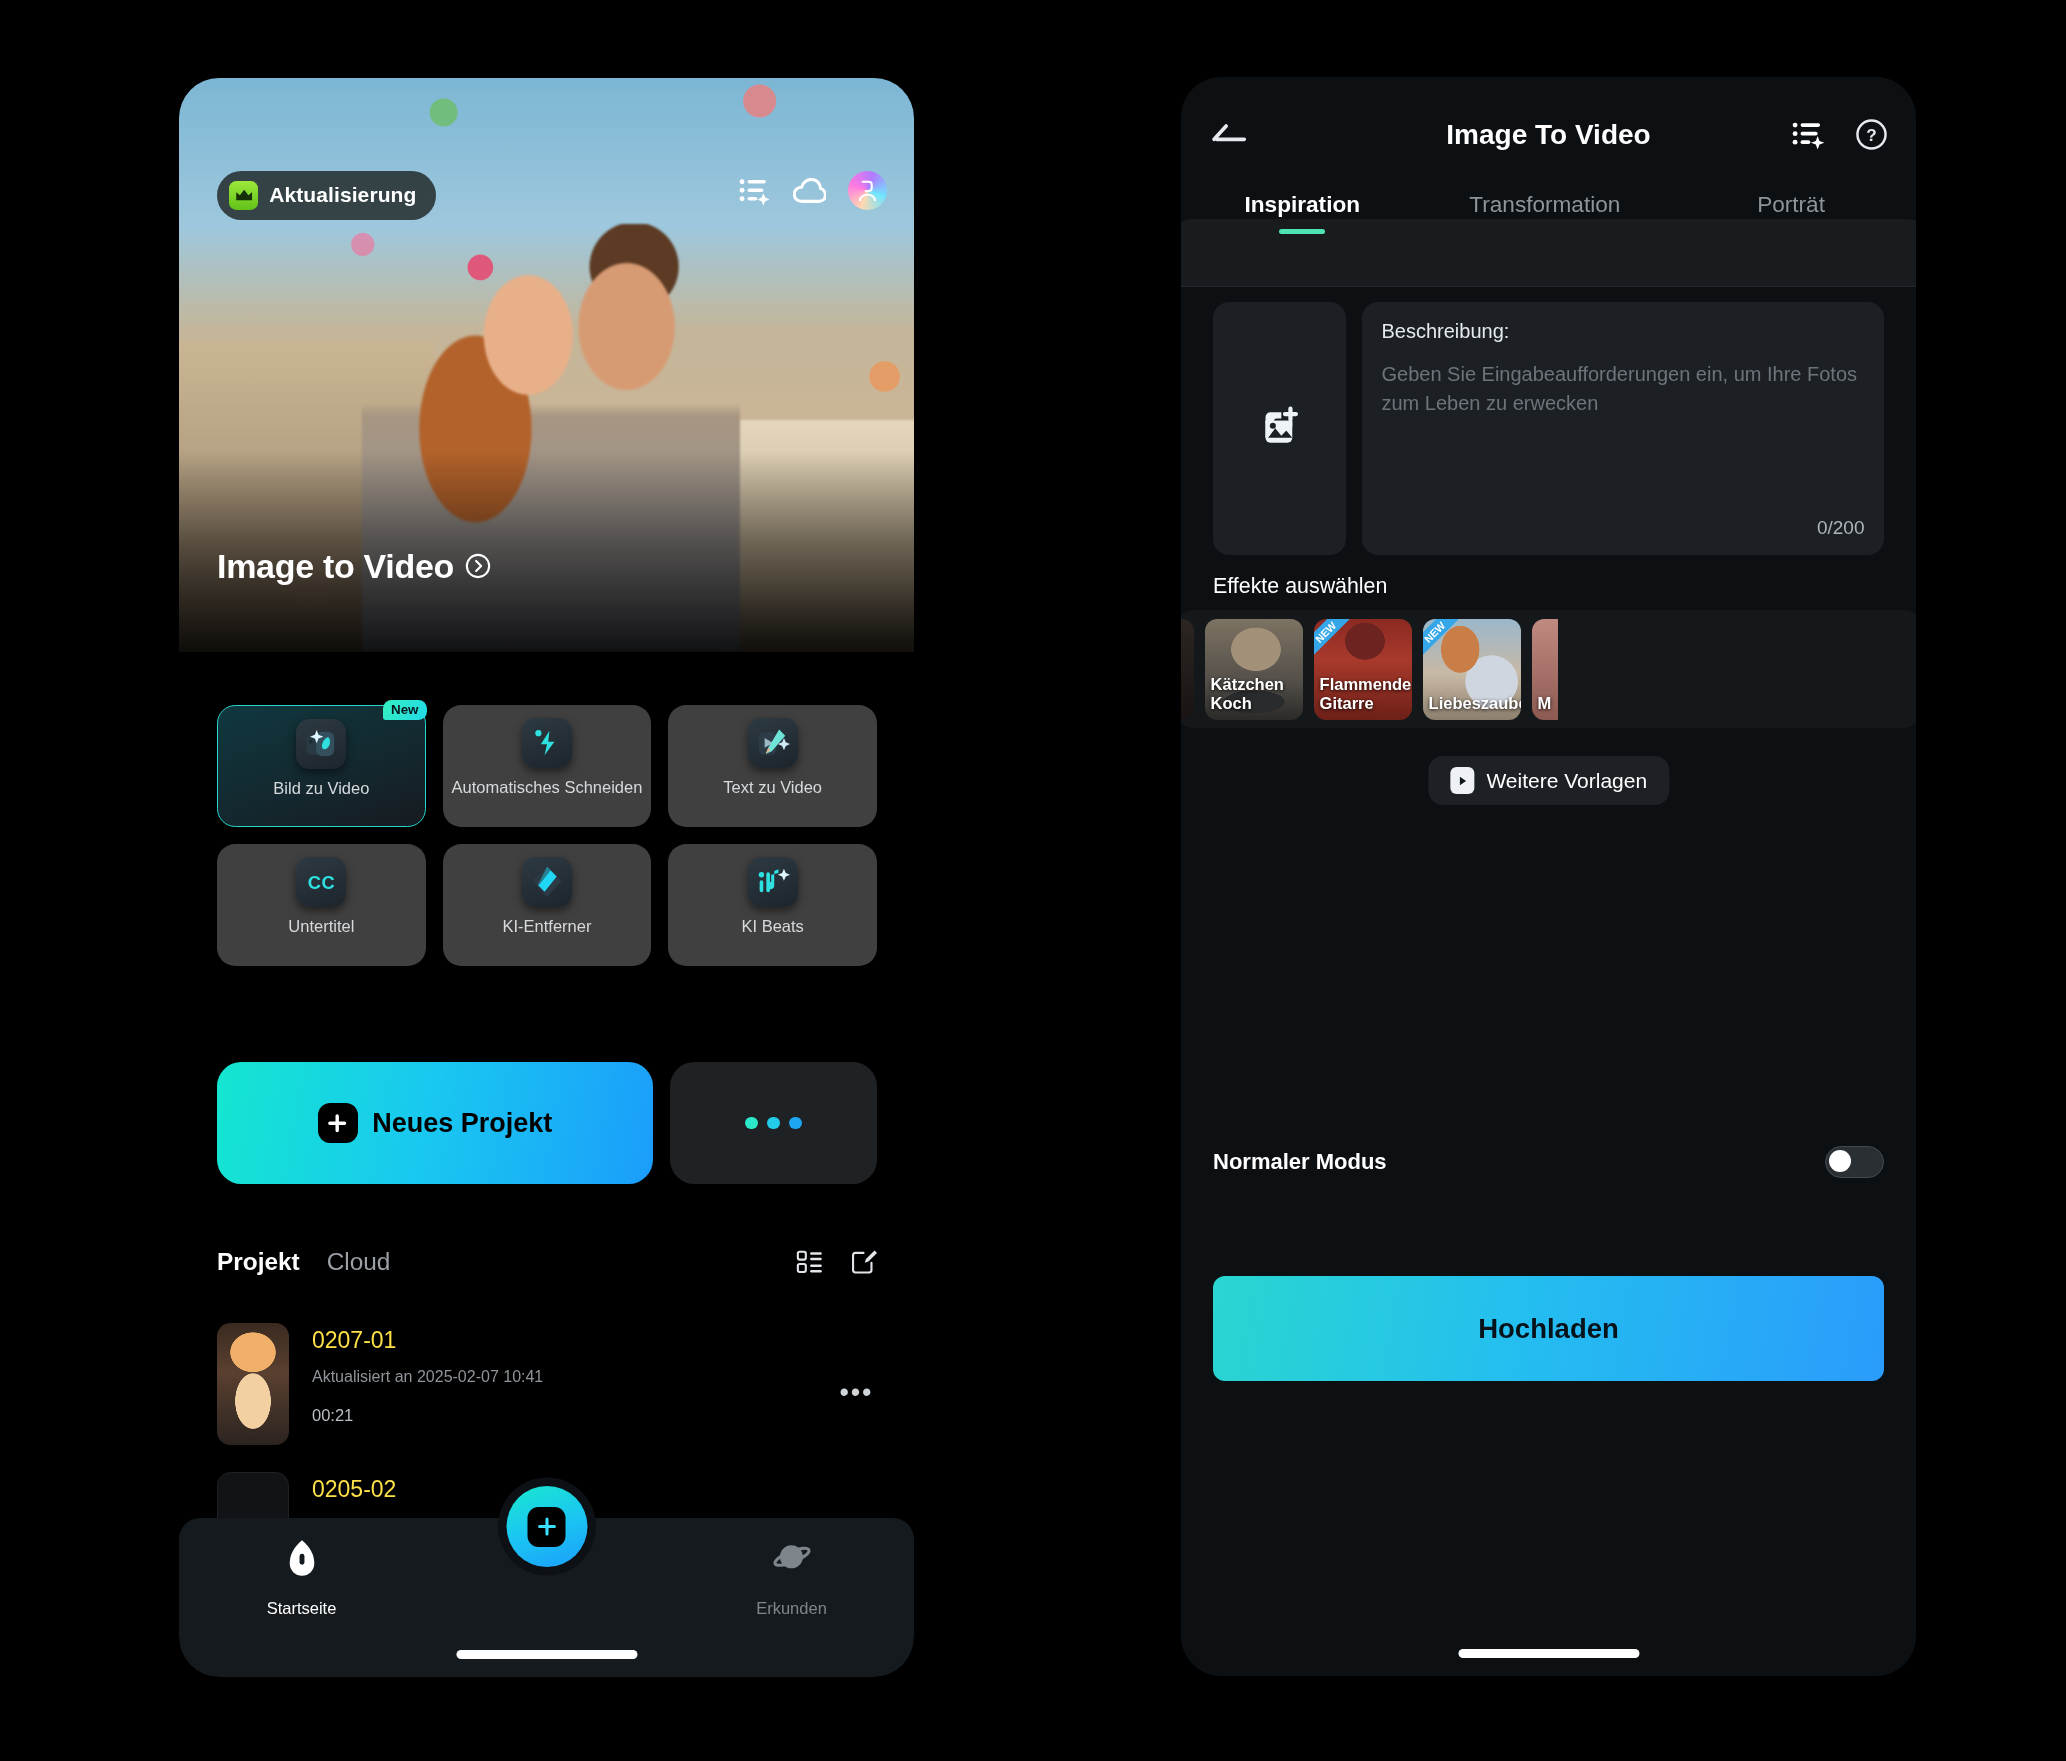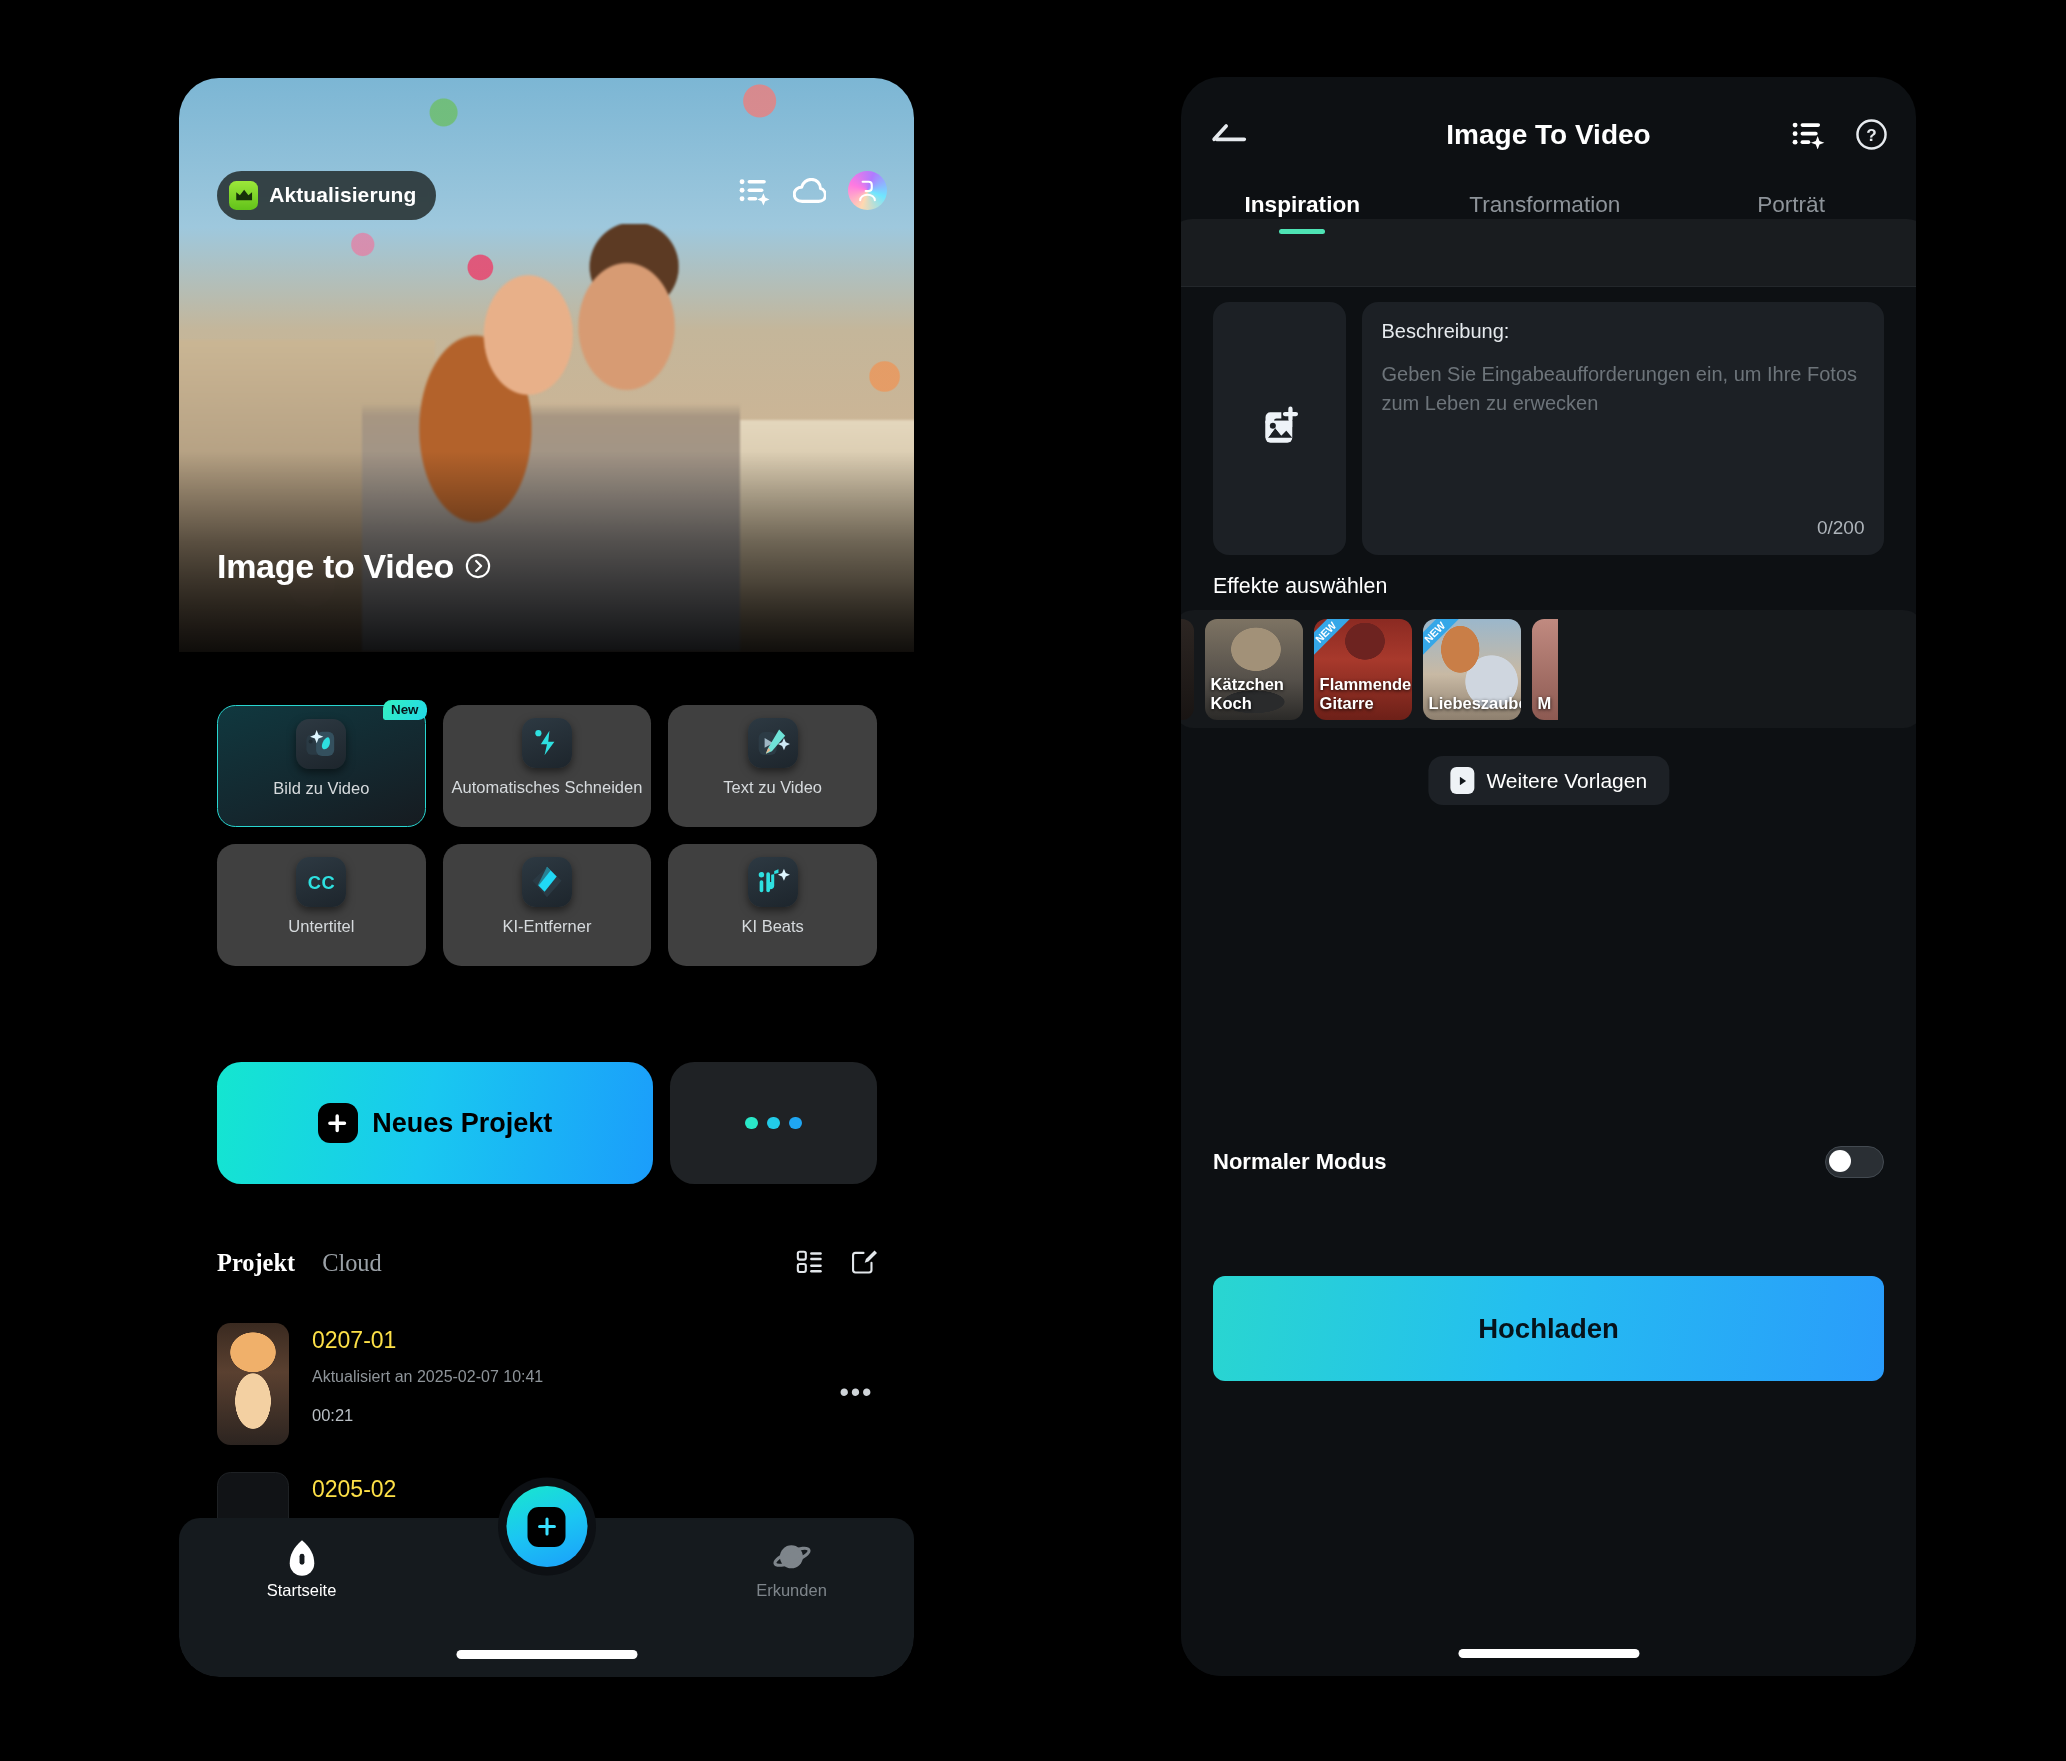--- a/index.html
+++ b/index.html
@@ -147,21 +147,21 @@
   .btn-new span { color:#000; font-size:27px; font-weight:700; }
   .btn-more {
     flex:1; height:122px; border-radius:24.4px; background:#1f2225;
     display:flex; align-items:center; justify-content:center; gap:9.8px;
   }
   .dot { width:12.2px; height:12.2px; border-radius:50%; }
 
   
   .proj-head {
     position:absolute; left:38px; top:1170px; width:660px;
-    display:flex; align-items:center;font-family:Liberation Serif, serif;
+    display:flex; align-items:flex-start;
   }
   .proj-head .tabs { display:flex; gap:27px; align-items:baseline; }
   .pt { font-size:24.4px; font-weight:700; }
   .pt.on { color:#fff; }
   .pt.off { color:#9aa0a6; font-weight:400; }
   .proj-head .actions { margin-left:auto; display:flex; gap:27px; align-items:center; }
 
   
   .plist { position:absolute; left:38px; top:1245px; width:660px; }
   .prow { display:flex; gap:23px; height:133px; margin-bottom: 16px; position:relative; }
@@ -180,21 +180,21 @@
   .pmore { position:absolute; right:3.7px; top:56px; color:#cfd4d8; font-size:27px; letter-spacing:1.8px; line-height:1; }
 
   
   .tabbar {
     position:absolute; left:0; bottom:0; width:735px; height:159px;
     background:#151a1e;
     border-radius: 21px 21px 40px 40px;
     display:flex; align-items:flex-start; justify-content:space-around;
     padding-top: 21px;
   }
-  .tabitem { display:flex; flex-direction:column; align-items:center; gap:4px; width:159px; }
+  .tabitem { display:flex; flex-direction:column; align-items:center; gap:22px; width:159px; }
   .tabitem span { font-size:16.5px; }
   .tabitem.on span { color:#fff; }
   .tabitem.off span { color:#7e858b; }
   .fab {
     position:absolute; left:50%; transform:translateX(-50%);
     top: -32px; width:81px; height:81px; border-radius:50%;
     background: linear-gradient(160deg,#18e8cd 0%, #1bc6f2 50%, #1b9efb 100%);
     display:flex; align-items:center; justify-content:center;
     box-shadow: 0 0 0 8.5px #0d1014;
   }

